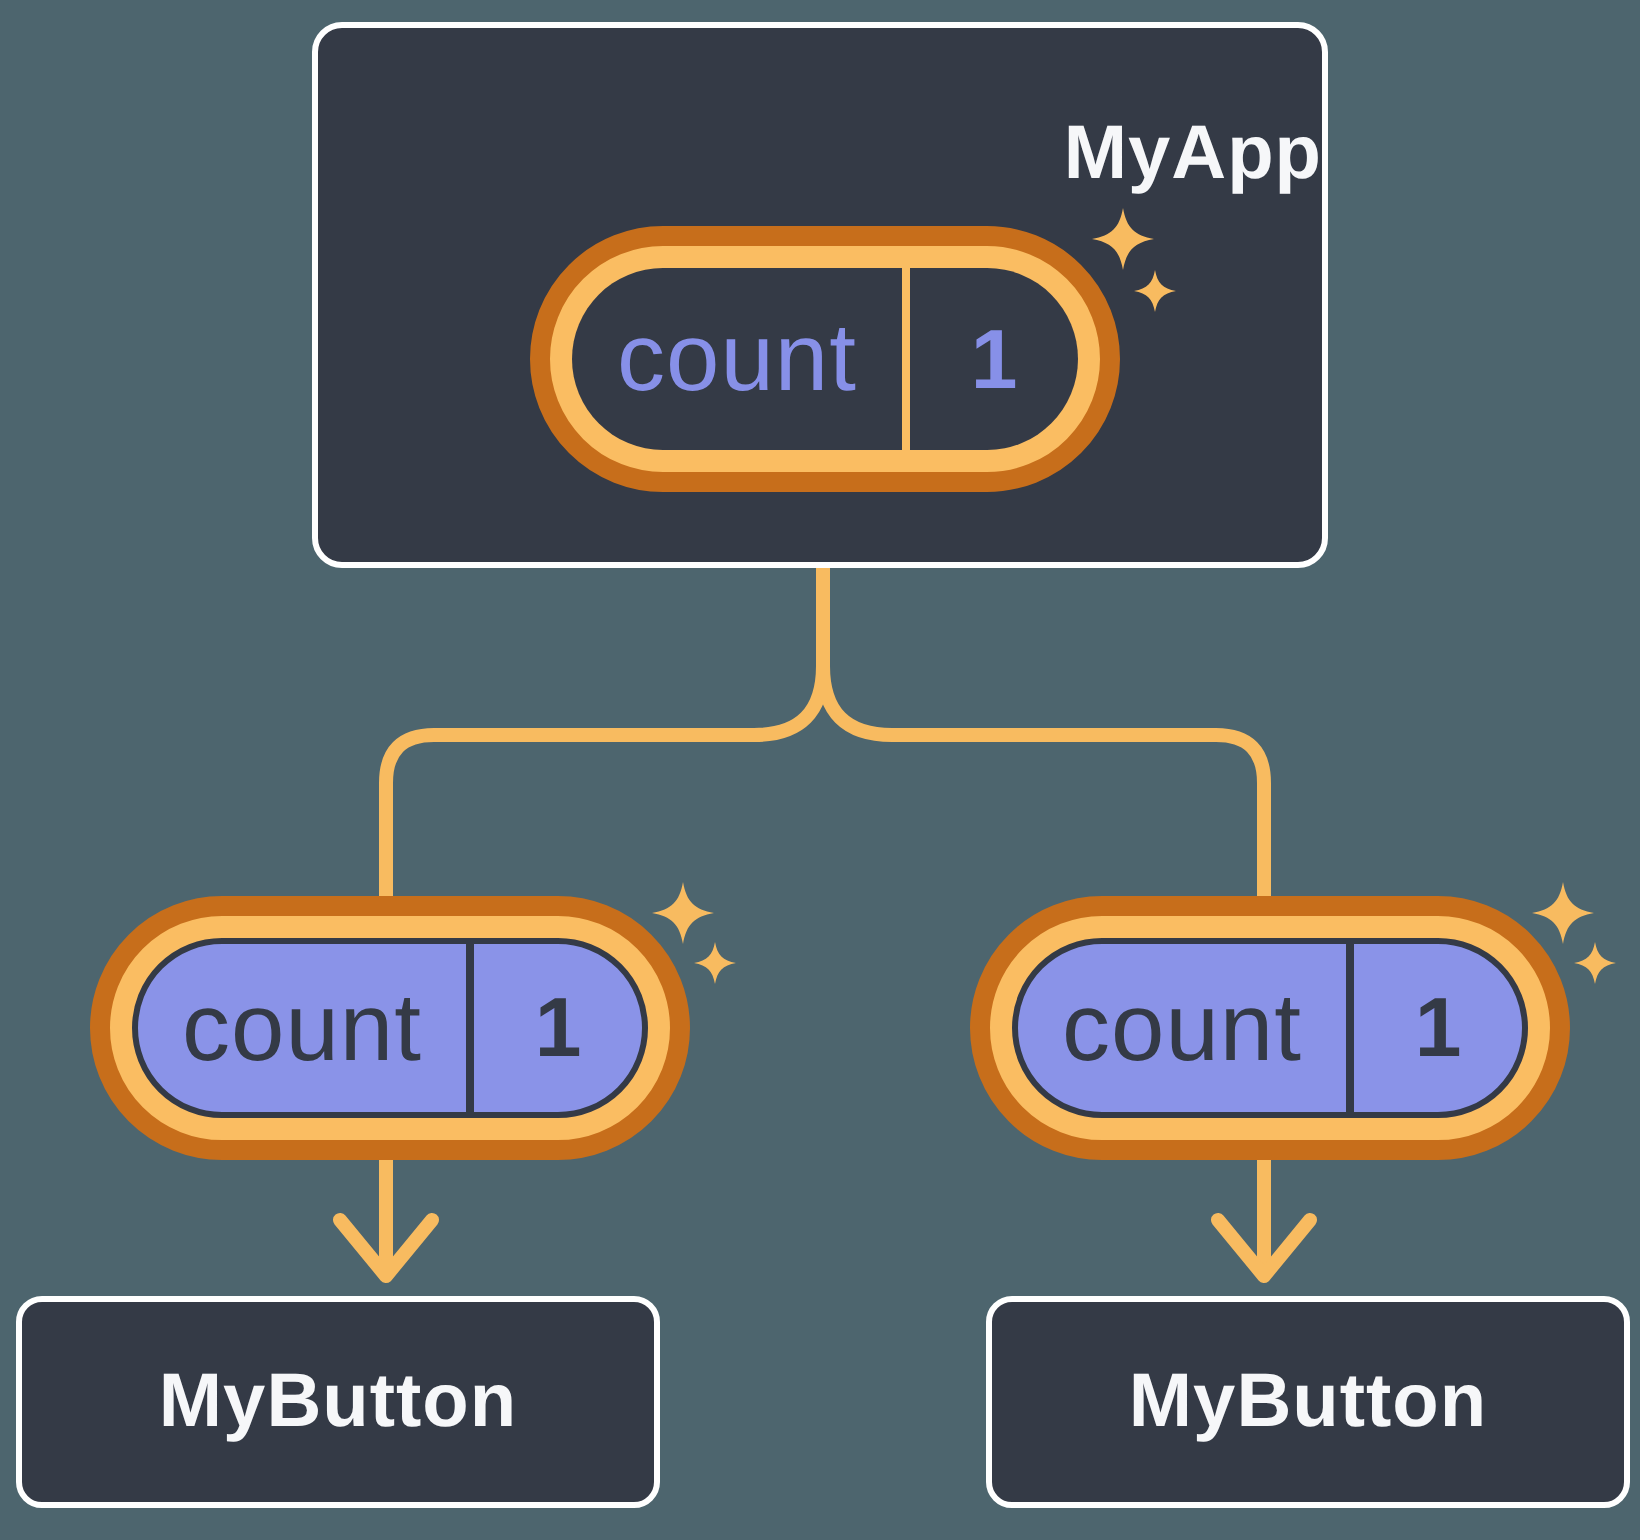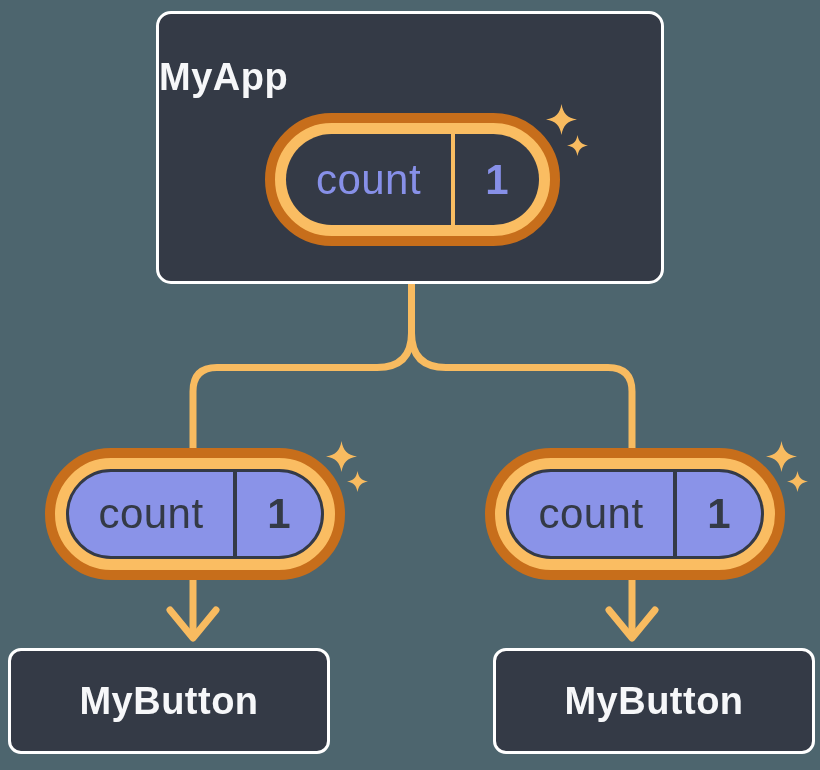--- a/index.html
+++ b/index.html
@@ -47,21 +47,21 @@
     z-index: 2;
   }
   .node-root {
     left: 156px; top: 11px;
     width: 508px; height: 273px;
     border-radius: 15px;
   }
   .node-title {
     position: absolute;
     left: 0; right: 0; top: 42px;
-    text-align: left;
+    text-align: right;
     font-size: 38px;
     font-weight: 600;
     letter-spacing: 0.5px;
     color: var(--color-label-text);
   }
   .node-child {
     width: 322px; height: 106px;
     top: 648px;
     border-radius: 13px;
     display: flex;
@@ -100,21 +100,21 @@
   .pill-core-light {
     background: var(--color-pill-fill);
     border: 3px solid var(--color-node-fill);
     color: var(--color-state-text-dark);
   }
   .state-name {
     flex: 1;
     display: flex;
     align-items: center;
     justify-content: center;
-    font-size: 42px;
+    font-size: 48px;
     letter-spacing: 0.5px;
   }
   .pill-core-light .state-name { font-weight: 500; }
   .state-divider { width: 4px; }
   .pill-core-dark  .state-divider { background: var(--color-ring-inner); }
   .pill-core-light .state-divider { background: var(--color-node-fill); }
   .state-value {
     width: 84px;
     display: flex;
     align-items: center;

